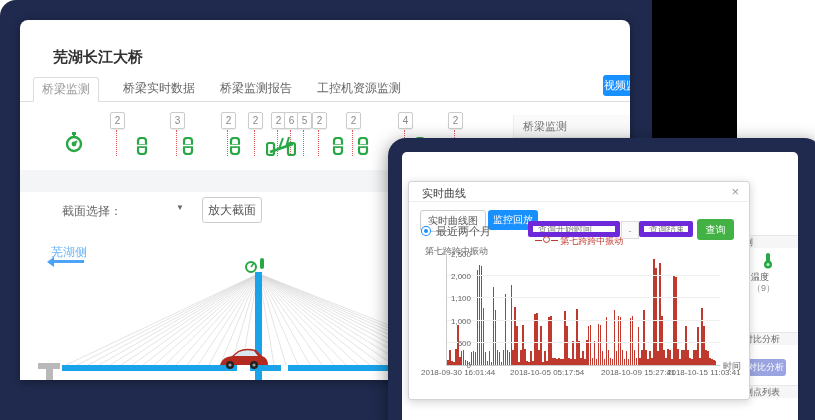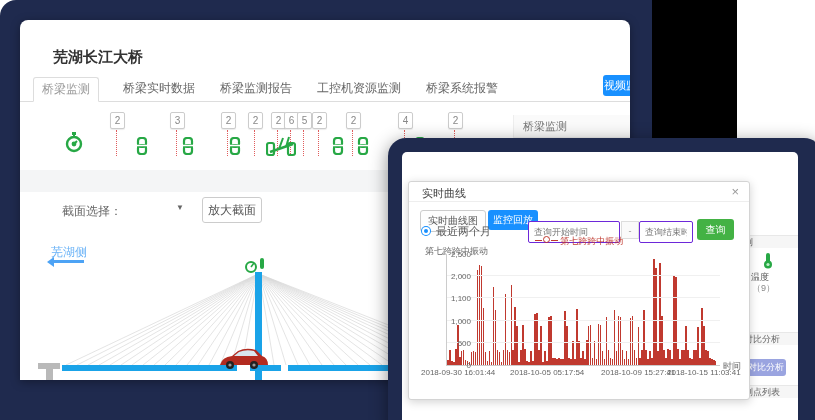--- a/index.html
+++ b/index.html
@@ -43,21 +43,21 @@
   
   #dialog{position:absolute;left:6px;top:29px;width:340px;height:217px;background:#fff;border:1px solid #d4d4d4;border-radius:3px;box-shadow:0 2px 10px rgba(0,0,0,.18);}
   #dialog-title{position:absolute;left:13px;top:4px;font-size:11px;color:#444;}
   #dialog-close{position:absolute;right:10px;top:2px;font-size:13px;color:#999;}
   #dialog-divider{position:absolute;left:0;top:19px;width:100%;height:0;border-top:1px solid #eee;}
   .dtab{position:absolute;top:28px;height:20px;font-size:10px;line-height:20px;text-align:center;border-radius:3px;}
   #dtab-1{left:11px;width:64px;border:1px solid #ccc;background:#fdfdfd;color:#555;}
   #dtab-2{left:79px;width:50px;background:#1890ff;color:#fff;}
   #radio-dot{position:absolute;left:13px;top:45px;width:8px;height:8px;border-radius:50%;background:#1890ff;box-shadow:inset 0 0 0 2px #fff,0 0 0 1px #1890ff;}
   #radio-label{position:absolute;left:27px;top:42px;font-size:11px;color:#555;}
-  .dinput{position:absolute;top:39px;height:22px;border:1px solid #6d28d9;border-radius:2px;font-size:9px;color:#bbb;background:#fff;padding:0 5px;box-sizing:border-box;}
+  .dinput{position:absolute;top:39px;height:16px;border:5px solid #6d28d9;border-radius:2px;font-size:9px;color:#bbb;background:#fff;padding:0 5px;box-sizing:border-box;}
   #input-sep{position:absolute;left:212px;top:39px;width:18px;height:18px;background:#fafafa;border:1px solid #ddd;font-size:9px;color:#999;text-align:center;line-height:18px;box-sizing:border-box;}
   #query-btn{position:absolute;left:288px;top:37px;width:37px;height:21px;background:#43b244;border-radius:3px;color:#fff;font-size:10px;line-height:21px;text-align:center;}
   
   #chart-legend{position:absolute;left:0;top:53px;width:340px;text-align:center;font-size:9px;color:#c0392f;}
   .leg-dash{display:inline-block;width:7px;height:1px;background:#c0392f;vertical-align:3px;}
   .leg-circ{display:inline-block;width:5px;height:5px;border:1px solid #c0392f;border-radius:50%;vertical-align:1px;margin:0 1px;}
   #chart-title{position:absolute;left:16px;top:63px;font-size:9px;color:#666;}
   #chart-area{position:absolute;left:37px;top:72px;width:273px;height:111px;border-left:1px solid #ccc;border-bottom:1px solid #ccc;}
   .gridline{position:absolute;left:0;width:273px;height:0;border-top:1px solid #f0f0f0;}
   .ylab{position:absolute;right:278px;width:30px;text-align:right;font-size:8px;color:#666;}
@@ -77,21 +77,20 @@
   <div class="abs" id="bg-white"></div>
 
   <div class="abs" id="main-card">
     <div class="abs" id="main-title">芜湖长江大桥</div>
 
     <div class="abs" id="tabbar">
       <div class="tab active" style="left:13px;width:64px;">桥梁监测</div>
       <div class="tab" style="left:103px;">桥梁实时数据</div>
       <div class="tab" style="left:200px;">桥梁监测报告</div>
       <div class="tab" style="left:297px;">工控机资源监测</div>
-      <div class="tab" style="left:406px;">桥梁系统报警</div>
     </div>
     <div class="abs" id="video-btn">视频监控</div>
 
     <div class="badge" style="left:90px;">2</div>
     <div class="badge" style="left:150px;">3</div>
     <div class="badge" style="left:201px;">2</div>
     <div class="badge" style="left:228px;">2</div>
     <div class="badge" style="left:251px;">2</div>
     <div class="badge" style="left:264px;">6</div>
     <div class="badge" style="left:277px;">5</div>

